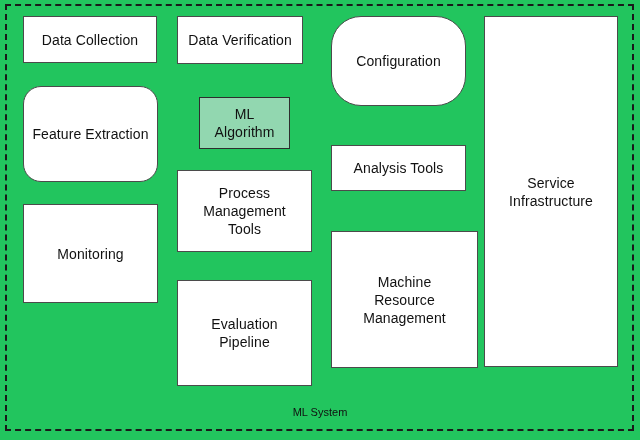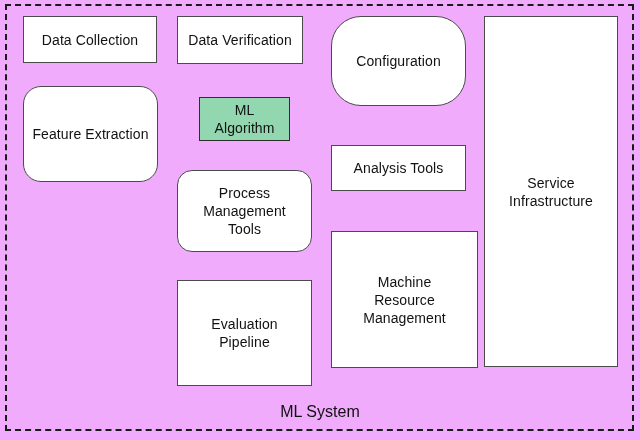--- a/index.html
+++ b/index.html
@@ -4,21 +4,21 @@
 <style>
   html, body {
     margin: 0;
     padding: 0;
     background: #ffffff;
   }
   #canvas {
     position: relative;
     width: 640px;
     height: 440px;
-    background: #f0abfc;
+    background: #22c55e;
     font-family: "Liberation Sans", "DejaVu Sans", sans-serif;
     color: #111111;
     overflow: hidden;
   }
   .outer-dashed {
     position: absolute;
     left: 5px;
     top: 4px;
     width: 629px;
     height: 427px;
@@ -41,33 +41,33 @@
   }
   .box.highlight {
     border-color: #2e2e2e;
   }
   
   .b-data-collection            { left: 23px;  top: 16px;  width: 134px; height: 47px; }
   .b-data-verification          { left: 177px; top: 16px;  width: 126px; height: 48px; }
   .b-configuration              { left: 331px; top: 16px;  width: 135px; height: 90px; border-radius: 30px; }
   .b-service-infrastructure     { left: 484px; top: 16px;  width: 134px; height: 351px; text-align: center; }
   .b-feature-extraction         { left: 23px;  top: 86px;  width: 135px; height: 96px; border-radius: 18px; }
-  .b-ml-algorithm               { left: 199px; top: 97px;  width: 91px;  height: 44px; }
+  .b-ml-algorithm               { left: 199px; top: 97px;  width: 91px;  height: 52px; }
   .b-analysis-tools             { left: 331px; top: 145px; width: 135px; height: 46px; }
-  .b-process-management-tools   { left: 177px; top: 170px; width: 135px; height: 82px; border-radius: 15px; }
+  .b-process-management-tools   { left: 177px; top: 170px; width: 135px; height: 82px; }
   .b-monitoring                 { left: 23px;  top: 204px; width: 135px; height: 99px; }
   .b-machine-resource-management{ left: 331px; top: 231px; width: 147px; height: 137px; }
   .b-evaluation-pipeline        { left: 177px; top: 280px; width: 135px; height: 106px; }
   .system-caption {
     position: absolute;
     left: 0;
     top: 403px;
     width: 640px;
     text-align: center;
-    font-size: 16px;
+    font-size: 11px;
     line-height: 18px;
   }
 </style>
 </head>
 <body>
 
 <div id="canvas">
   <div class="outer-dashed"></div>
 
   <div class="box b-data-collection">Data Collection</div>
@@ -83,20 +83,21 @@
 
   <div class="box highlight b-ml-algorithm" style="background: rgb(146, 215, 176);">ML
 Algorithm</div>
 
   <div class="box b-analysis-tools">Analysis Tools</div>
 
   <div class="box b-process-management-tools">Process
 Management
 Tools</div>
 
+  <div class="box b-monitoring">Monitoring</div>
 
   <div class="box b-machine-resource-management">Machine
 Resource
 Management</div>
 
   <div class="box b-evaluation-pipeline">Evaluation
 Pipeline</div>
 
   <div class="system-caption">ML System</div>
 </div>

